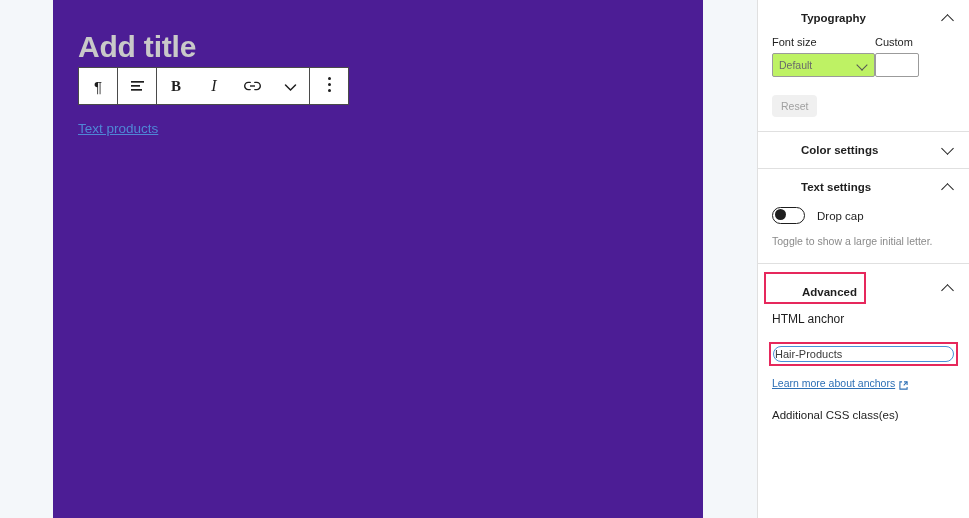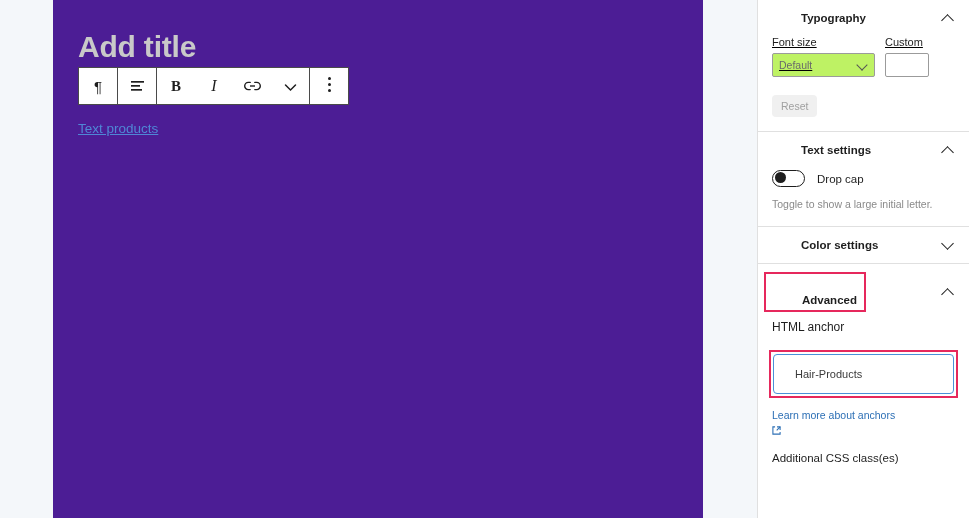--- a/index.html
+++ b/index.html
@@ -143,22 +143,20 @@
   }
   .chev.up::before   { top: 5px;  transform: rotate(135deg); }
   .chev.down::before { top: 1px;  transform: rotate(-45deg); }
 
   .panel-body { padding: 0 14px 14px 14px; }
 
   
   .typo-row {
     display: flex;
     align-items: flex-end;
-    gap: 10px;
-    text-decoration: underline;
   }
   .field-col { display: flex; flex-direction: column; }
   .field-label {
     font-size: 11px;
     color: #1e1e1e;
     margin-bottom: 5px;
     display: block;
   }
   .select-box {
     position: relative;
@@ -238,57 +236,57 @@
     font-size: 10.5px;
     color: #8a8a8a;
     margin-top: 10px;
     line-height: 1.45;
   }
 
   
   .hl-advanced {
     display: inline-block;
     border: 2.5px solid #e6285c;
-    padding: 16px 7px 2px 7px;
+    padding: 8px 7px 2px 7px;
     margin: -3px 0 -3px -8px;
   }
   .field-label-lg { font-size: 12px; color: #1e1e1e; display:block; margin-bottom: 16px; }
 
   .anchor-hl {
     border: 2.5px solid #e6285c;
     padding: 2px;
     margin: 0 -3px;
   }
   .anchor-input {
     width: 100%;
-    height: 40px;
+    height: 16px;
     border: 1.6px solid #4a90d9;
-    border-radius: 4px;
+    border-radius: 10px;
     background: #fff;
     font-size: 11px;
-    padding: 0 21px;
+    padding: 0 1px;
     color: #3b3b3b;
     font-family: "Liberation Sans", sans-serif;
     display: block;
   }
   .anchor-help {
     font-size: 10.3px;
     color: #8a8a8a;
     line-height: 1.48;
     margin-top: 9px;
   }
   .anchor-link {
     display: inline-flex;
-    align-items: flex-start;
+    align-items: flex-end;
     gap: 4px;
     color: #2c6fb5;
     font-size: 10.5px;
+    text-decoration: underline;
     margin-top: 11px;
     cursor: pointer;
-    flex-direction: column;
   }
   .ext-icon { width: 9px; height: 9px; display:inline-block; }
   .css-label {
     font-size: 11.5px;
     color: #1e1e1e;
     margin-top: 18px;
     display: block;
   }
 </style>
 </head>
@@ -393,38 +391,38 @@
             <label class="field-label">Custom</label>
             <input class="custom-input" type="text" value="" style="">
           </div>
         </div>
         <button class="reset-btn">Reset</button>
       </div>
     </div>
 
     <div class="panel">
       <div class="panel-header">
+        <span class="panel-title">Color settings</span>
+        <span class="chev down"></span>
+      </div>
+    </div>
+
+    <div class="panel">
+      <div class="panel-header">
         <span class="panel-title">Text settings</span>
         <span class="chev up"></span>
       </div>
       <div class="panel-body">
         <div class="toggle-row">
           <div class="toggle">
             <span class="knob"></span>
           </div>
           <span class="toggle-label">Drop cap</span>
         </div>
         <div class="help-text">Toggle to show a large initial letter.</div>
-      </div>
-    </div>
-
-    <div class="panel">
-      <div class="panel-header">
-        <span class="panel-title">Color settings</span>
-        <span class="chev down"></span>
       </div>
     </div>
 
     <div class="panel no-border">
       <div class="panel-header">
         <span class="hl-advanced">
           <span class="panel-title">Advanced</span>
         </span>
         <span class="chev up"></span>
       </div>

